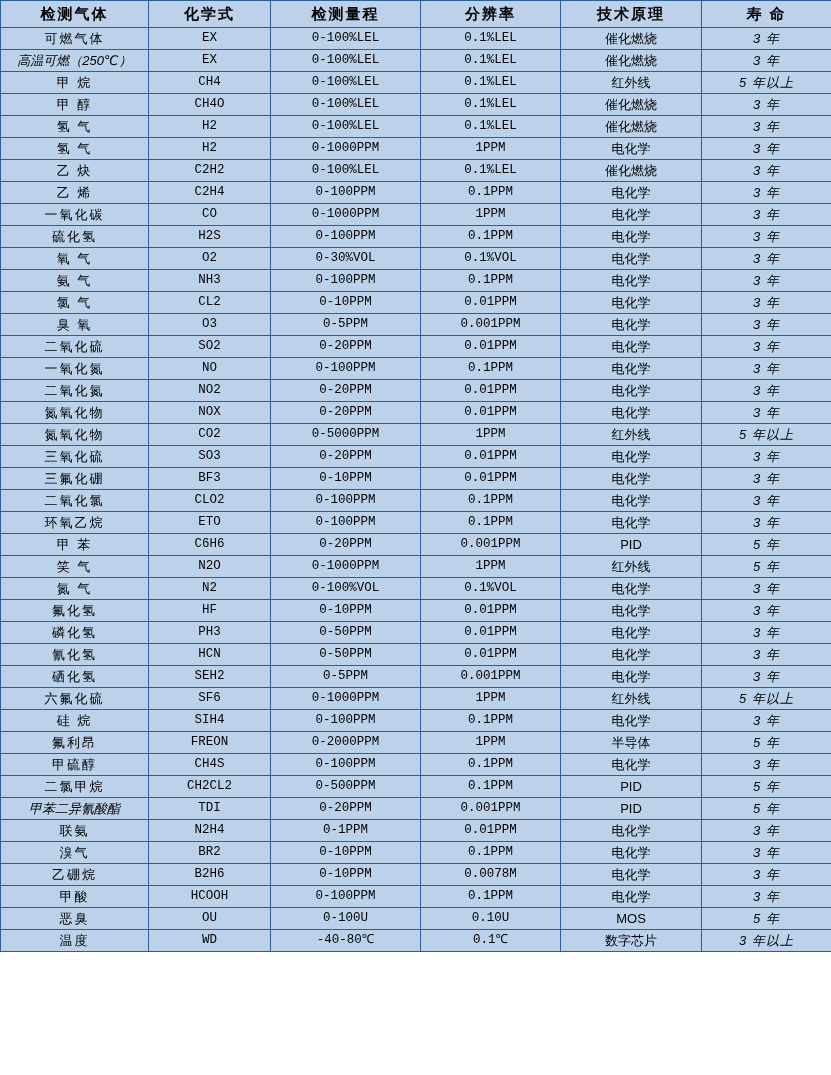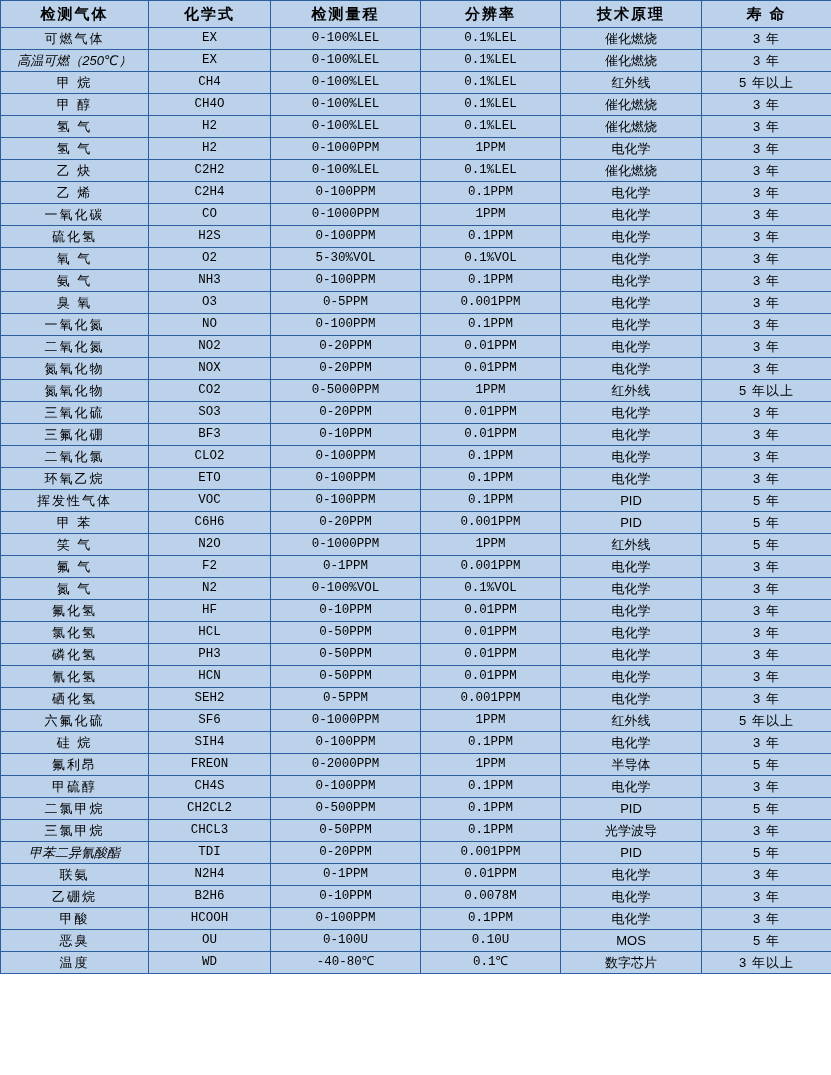--- a/index.html
+++ b/index.html
@@ -53,20 +53,21 @@
   }
   #gas-table tbody td.formula,
   #gas-table tbody td.range,
   #gas-table tbody td.res {
     font-family: "Liberation Mono", "DejaVu Sans Mono", monospace;
     font-size: 12.5px;
     letter-spacing: 0px;
   }
   #gas-table tbody td.life {
     letter-spacing: 1px;
+    font-style: italic;
   }
 </style>
 </head>
 <body>
 
 <table id="gas-table">
   <colgroup>
     <col class="c0">
       <col class="c1">
       <col class="c2">
@@ -161,42 +162,58 @@
         <td class="name">硫化氢</td>
         <td class="formula">H2S</td>
         <td class="range">0-100PPM</td>
         <td class="res">0.1PPM</td>
         <td class="principle">电化学</td>
         <td class="life">3 年</td>
       </tr>
       <tr>
         <td class="name">氧 气</td>
         <td class="formula">O2</td>
-        <td class="range">5-30%VOL</td>
+        <td class="range">0-30%VOL</td>
         <td class="res">0.1%VOL</td>
         <td class="principle">电化学</td>
         <td class="life">3 年</td>
       </tr>
       <tr>
         <td class="name">氨 气</td>
         <td class="formula">NH3</td>
         <td class="range">0-100PPM</td>
         <td class="res">0.1PPM</td>
+        <td class="principle">电化学</td>
+        <td class="life">3 年</td>
+      </tr>
+      <tr>
+        <td class="name">氯 气</td>
+        <td class="formula">CL2</td>
+        <td class="range">0-10PPM</td>
+        <td class="res">0.01PPM</td>
         <td class="principle">电化学</td>
         <td class="life">3 年</td>
       </tr>
       <tr>
         <td class="name">臭 氧</td>
         <td class="formula">O3</td>
         <td class="range">0-5PPM</td>
         <td class="res">0.001PPM</td>
         <td class="principle">电化学</td>
         <td class="life">3 年</td>
       </tr>
       <tr>
+        <td class="name">二氧化硫</td>
+        <td class="formula">SO2</td>
+        <td class="range">0-20PPM</td>
+        <td class="res">0.01PPM</td>
+        <td class="principle">电化学</td>
+        <td class="life">3 年</td>
+      </tr>
+      <tr>
         <td class="name">一氧化氮</td>
         <td class="formula">NO</td>
         <td class="range">0-100PPM</td>
         <td class="res">0.1PPM</td>
         <td class="principle">电化学</td>
         <td class="life">3 年</td>
       </tr>
       <tr>
         <td class="name">二氧化氮</td>
         <td class="formula">NO2</td>
@@ -247,76 +264,52 @@
       </tr>
       <tr>
         <td class="name">环氧乙烷</td>
         <td class="formula">ETO</td>
         <td class="range">0-100PPM</td>
         <td class="res">0.1PPM</td>
         <td class="principle">电化学</td>
         <td class="life">3 年</td>
       </tr>
       <tr>
-        <td class="name">挥发性气体</td>
-        <td class="formula">VOC</td>
-        <td class="range">0-100PPM</td>
-        <td class="res">0.1PPM</td>
-        <td class="principle">PID</td>
-        <td class="life">5 年</td>
-      </tr>
-      <tr>
         <td class="name">甲 苯</td>
         <td class="formula">C6H6</td>
         <td class="range">0-20PPM</td>
         <td class="res">0.001PPM</td>
         <td class="principle">PID</td>
         <td class="life">5 年</td>
       </tr>
       <tr>
         <td class="name">笑 气</td>
         <td class="formula">N2O</td>
         <td class="range">0-1000PPM</td>
         <td class="res">1PPM</td>
         <td class="principle">红外线</td>
         <td class="life">5 年</td>
-      </tr>
-      <tr>
-        <td class="name">氟 气</td>
-        <td class="formula">F2</td>
-        <td class="range">0-1PPM</td>
-        <td class="res">0.001PPM</td>
-        <td class="principle">电化学</td>
-        <td class="life">3 年</td>
       </tr>
       <tr>
         <td class="name">氮 气</td>
         <td class="formula">N2</td>
         <td class="range">0-100%VOL</td>
         <td class="res">0.1%VOL</td>
         <td class="principle">电化学</td>
         <td class="life">3 年</td>
       </tr>
       <tr>
         <td class="name">氟化氢</td>
         <td class="formula">HF</td>
         <td class="range">0-10PPM</td>
         <td class="res">0.01PPM</td>
         <td class="principle">电化学</td>
         <td class="life">3 年</td>
       </tr>
       <tr>
-        <td class="name">氯化氢</td>
-        <td class="formula">HCL</td>
-        <td class="range">0-50PPM</td>
-        <td class="res">0.01PPM</td>
-        <td class="principle">电化学</td>
-        <td class="life">3 年</td>
-      </tr>
-      <tr>
         <td class="name">磷化氢</td>
         <td class="formula">PH3</td>
         <td class="range">0-50PPM</td>
         <td class="res">0.01PPM</td>
         <td class="principle">电化学</td>
         <td class="life">3 年</td>
       </tr>
       <tr>
         <td class="name">氰化氢</td>
         <td class="formula">HCN</td>
@@ -367,40 +360,40 @@
       </tr>
       <tr>
         <td class="name">二氯甲烷</td>
         <td class="formula">CH2CL2</td>
         <td class="range">0-500PPM</td>
         <td class="res">0.1PPM</td>
         <td class="principle">PID</td>
         <td class="life">5 年</td>
       </tr>
       <tr>
-        <td class="name">三氯甲烷</td>
-        <td class="formula">CHCL3</td>
-        <td class="range">0-50PPM</td>
-        <td class="res">0.1PPM</td>
-        <td class="principle">光学波导</td>
-        <td class="life">3 年</td>
-      </tr>
-      <tr>
         <td class="name narrow">甲苯二异氰酸酯</td>
         <td class="formula">TDI</td>
         <td class="range">0-20PPM</td>
         <td class="res">0.001PPM</td>
         <td class="principle">PID</td>
         <td class="life">5 年</td>
       </tr>
       <tr>
         <td class="name">联氨</td>
         <td class="formula">N2H4</td>
         <td class="range">0-1PPM</td>
         <td class="res">0.01PPM</td>
+        <td class="principle">电化学</td>
+        <td class="life">3 年</td>
+      </tr>
+      <tr>
+        <td class="name">溴气</td>
+        <td class="formula">BR2</td>
+        <td class="range">0-10PPM</td>
+        <td class="res">0.1PPM</td>
         <td class="principle">电化学</td>
         <td class="life">3 年</td>
       </tr>
       <tr>
         <td class="name">乙硼烷</td>
         <td class="formula">B2H6</td>
         <td class="range">0-10PPM</td>
         <td class="res">0.0078M</td>
         <td class="principle">电化学</td>
         <td class="life">3 年</td>

